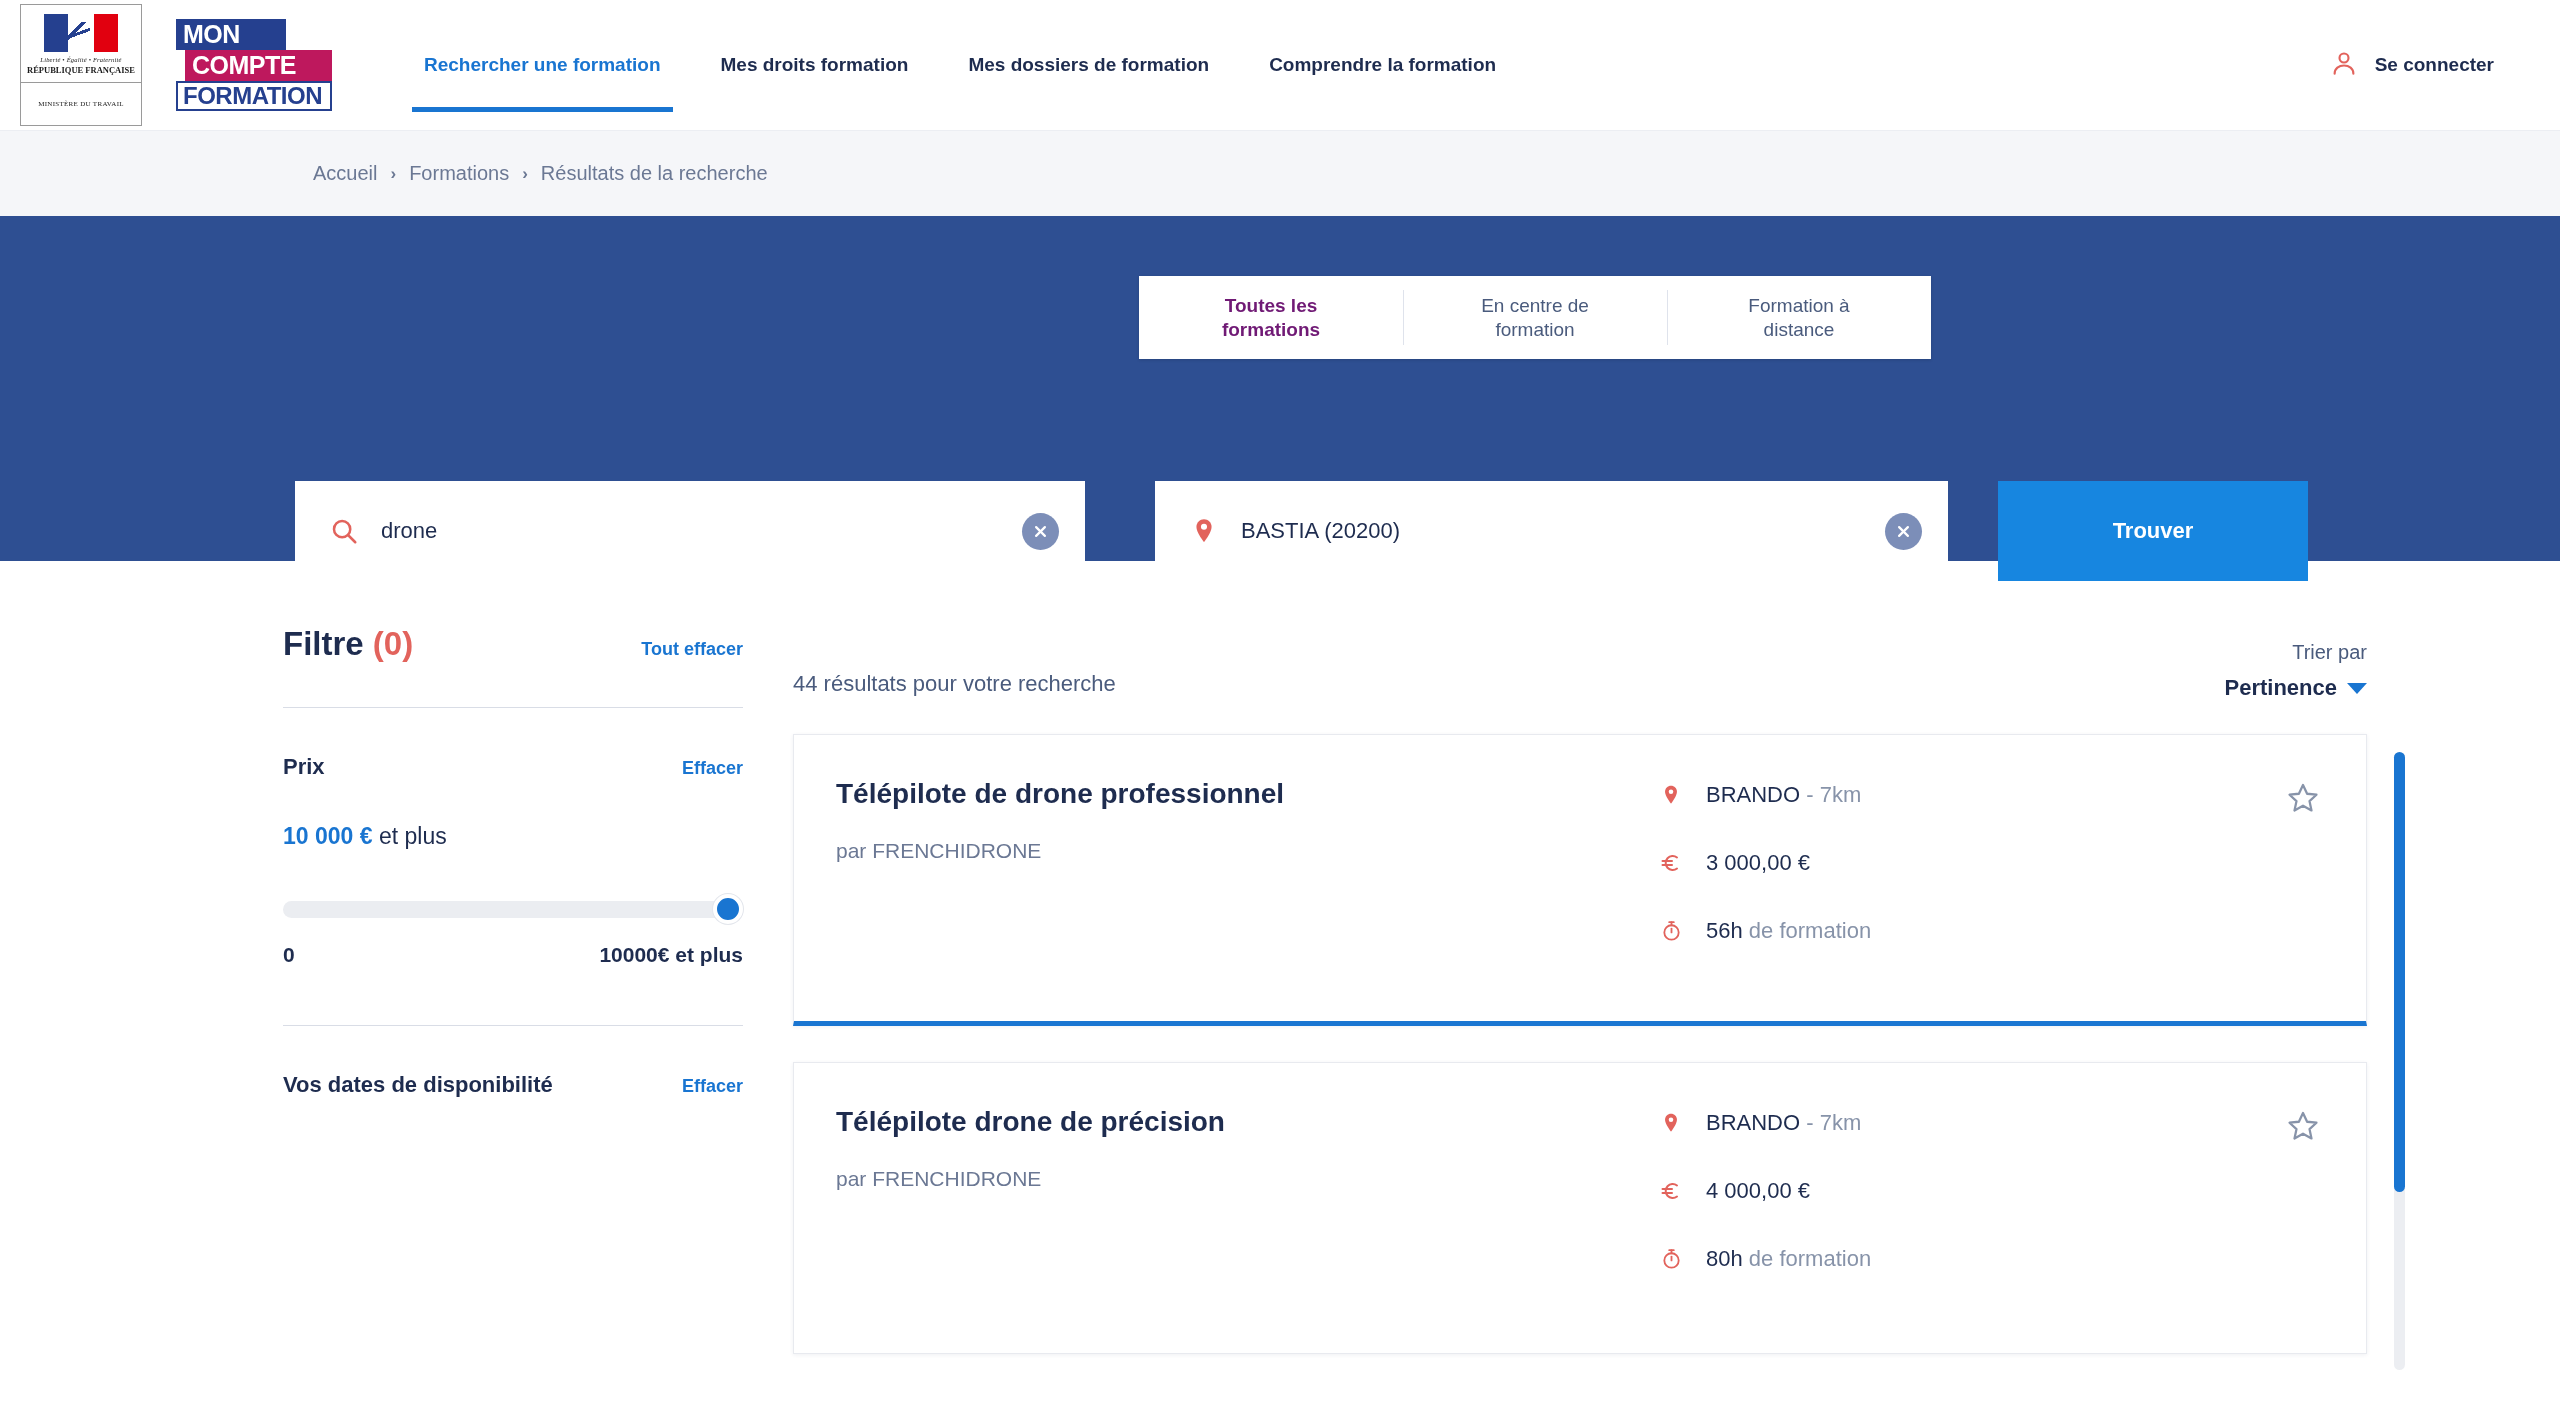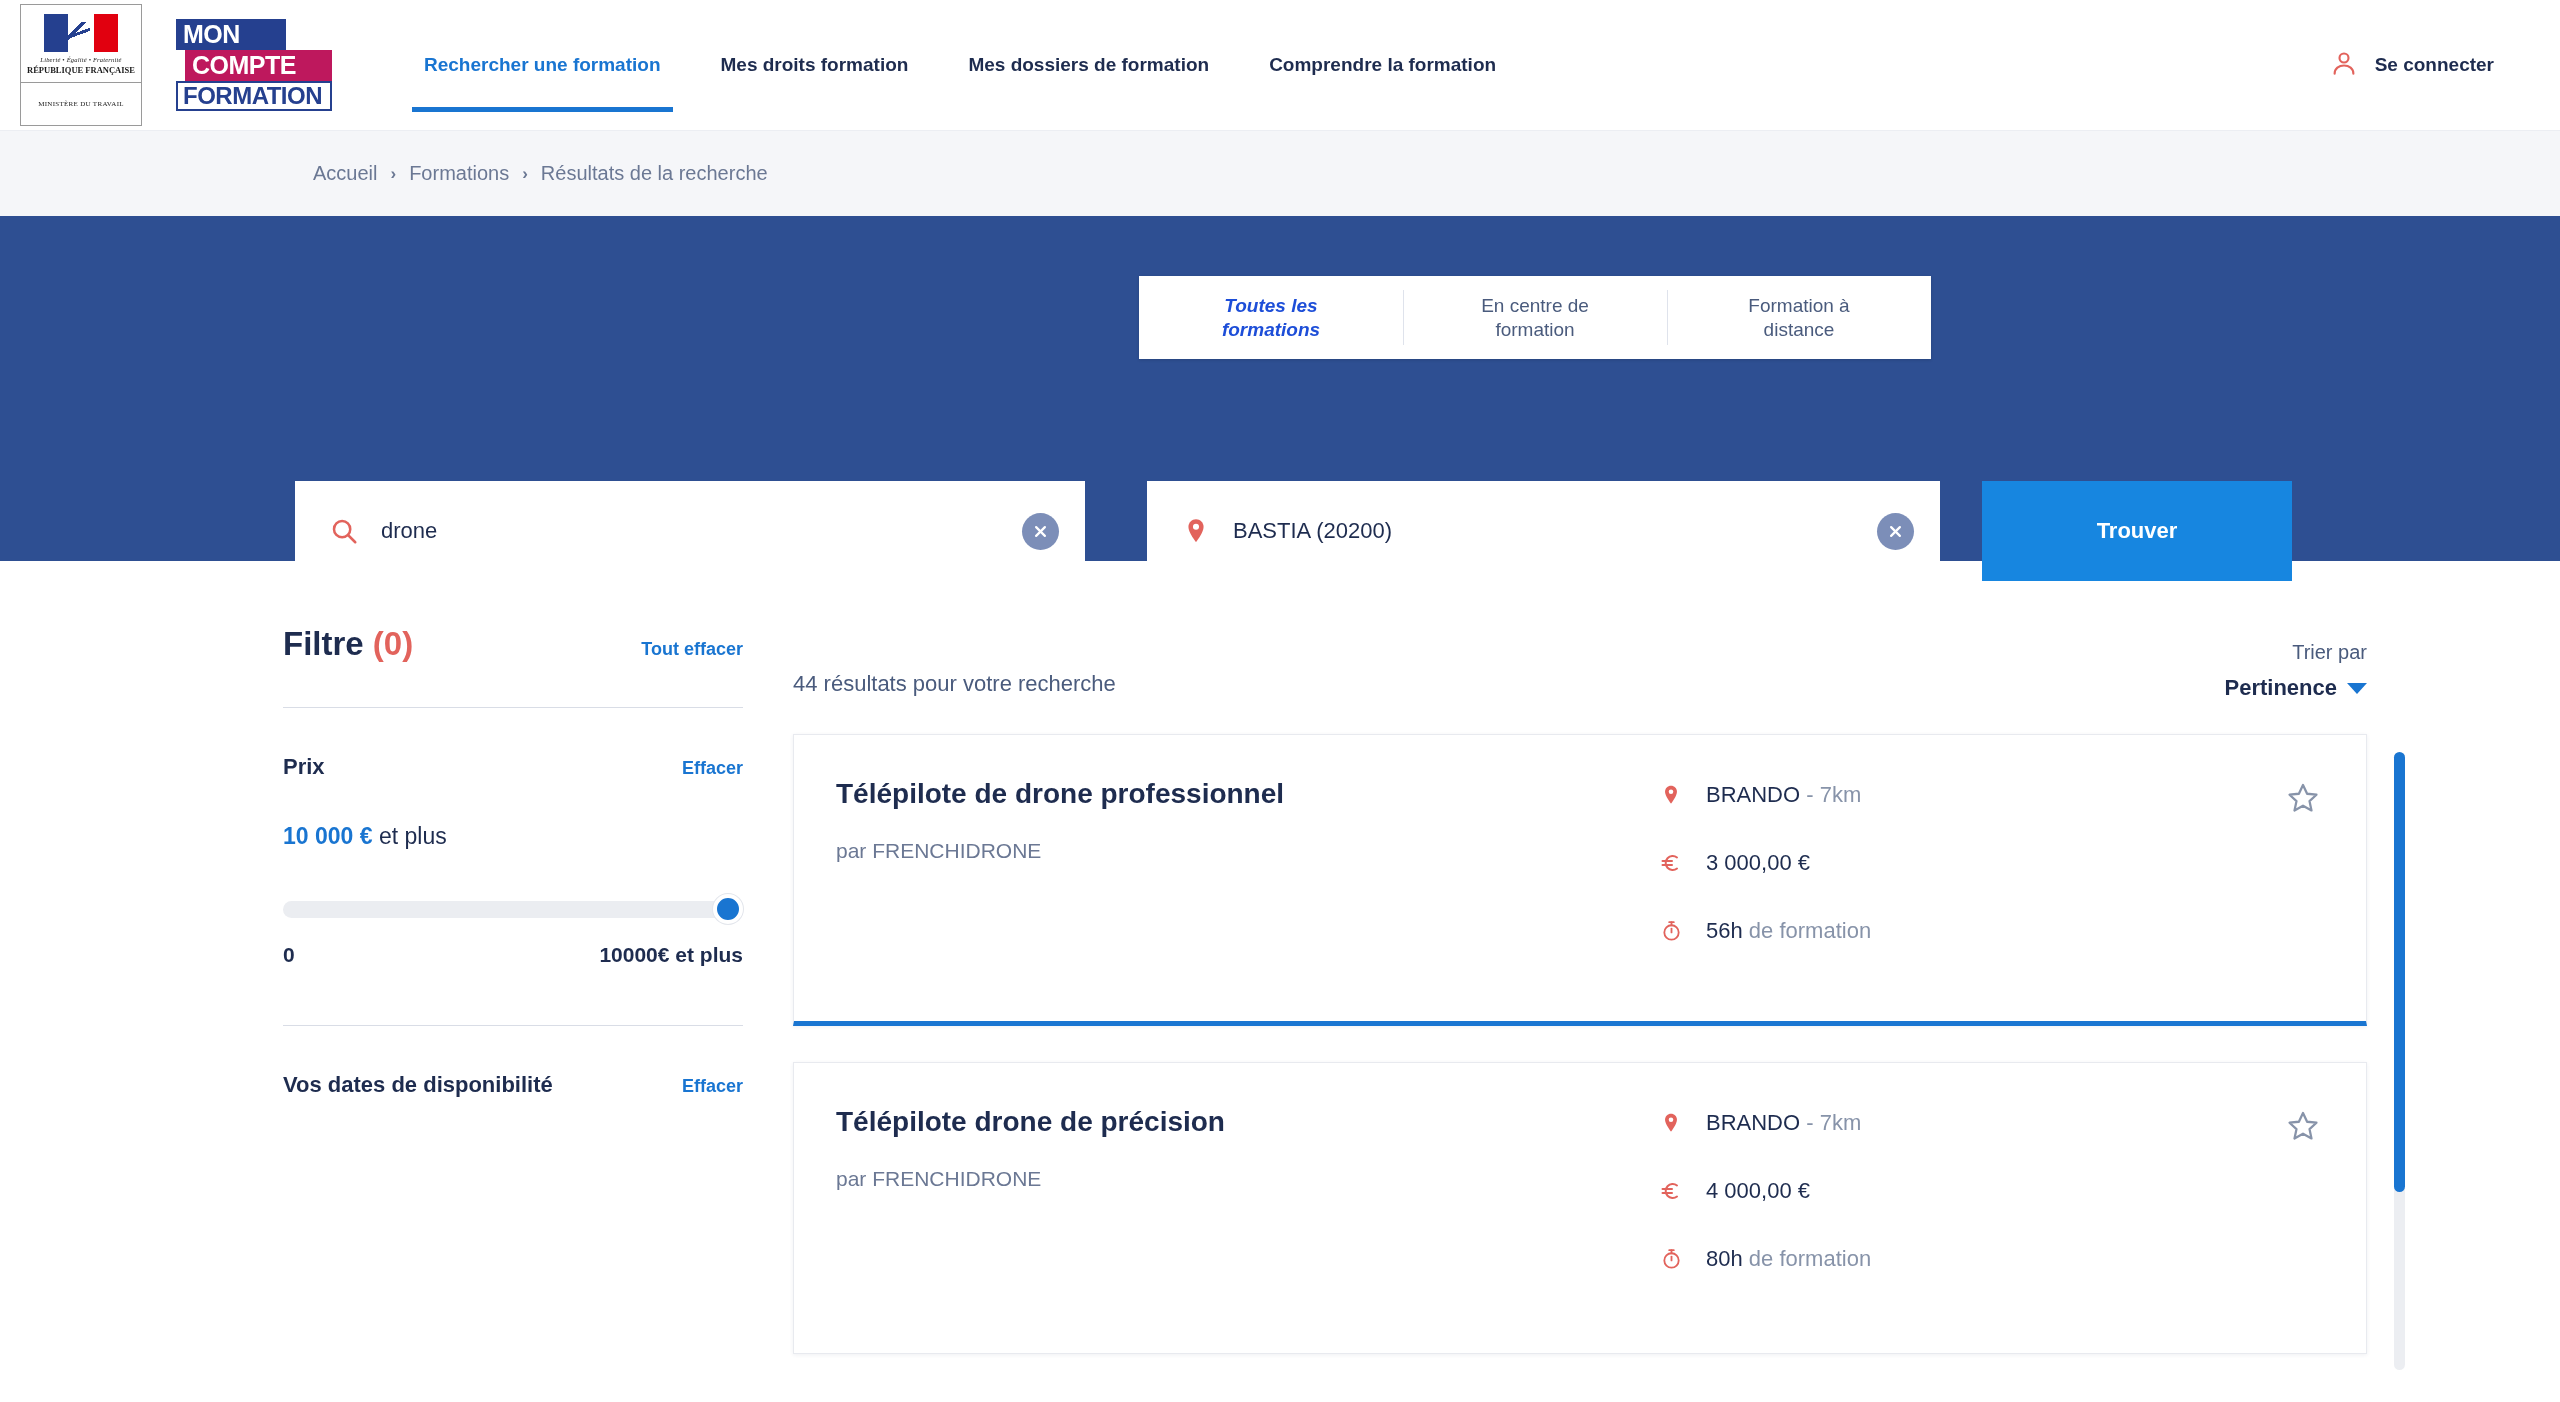--- a/index.html
+++ b/index.html
@@ -132,25 +132,25 @@
     display: flex; flex-direction: column;
     align-items: center; justify-content: center;
     font-size: 19px; color: #4a5b7d; line-height: 1.22;
     text-align: center; cursor: pointer;
     position: relative;
   }
   .tab + .tab::before {
     content: ""; position: absolute; left: 0; top: 14px; bottom: 14px;
     width: 1px; background: #dfe3ec;
   }
-  .tab.active { color: #1d4ed8; font-weight: 700; font-style: italic; }
+  .tab.active { color: #701a75; font-weight: 700; }
 
   .search-row {
     position: absolute; top: 265px; left: 295px;
-    display: flex; align-items: stretch; gap: 8px;
+    display: flex; align-items: stretch; gap: 16px;
   }
   .field {
     background: #ffffff;
     height: 100px;
     display: flex; align-items: center;
     padding: 0 26px;
     position: relative;
   }
   .field-keyword { width: 790px; }
   .field-location { width: 793px; margin-left: 54px; }

